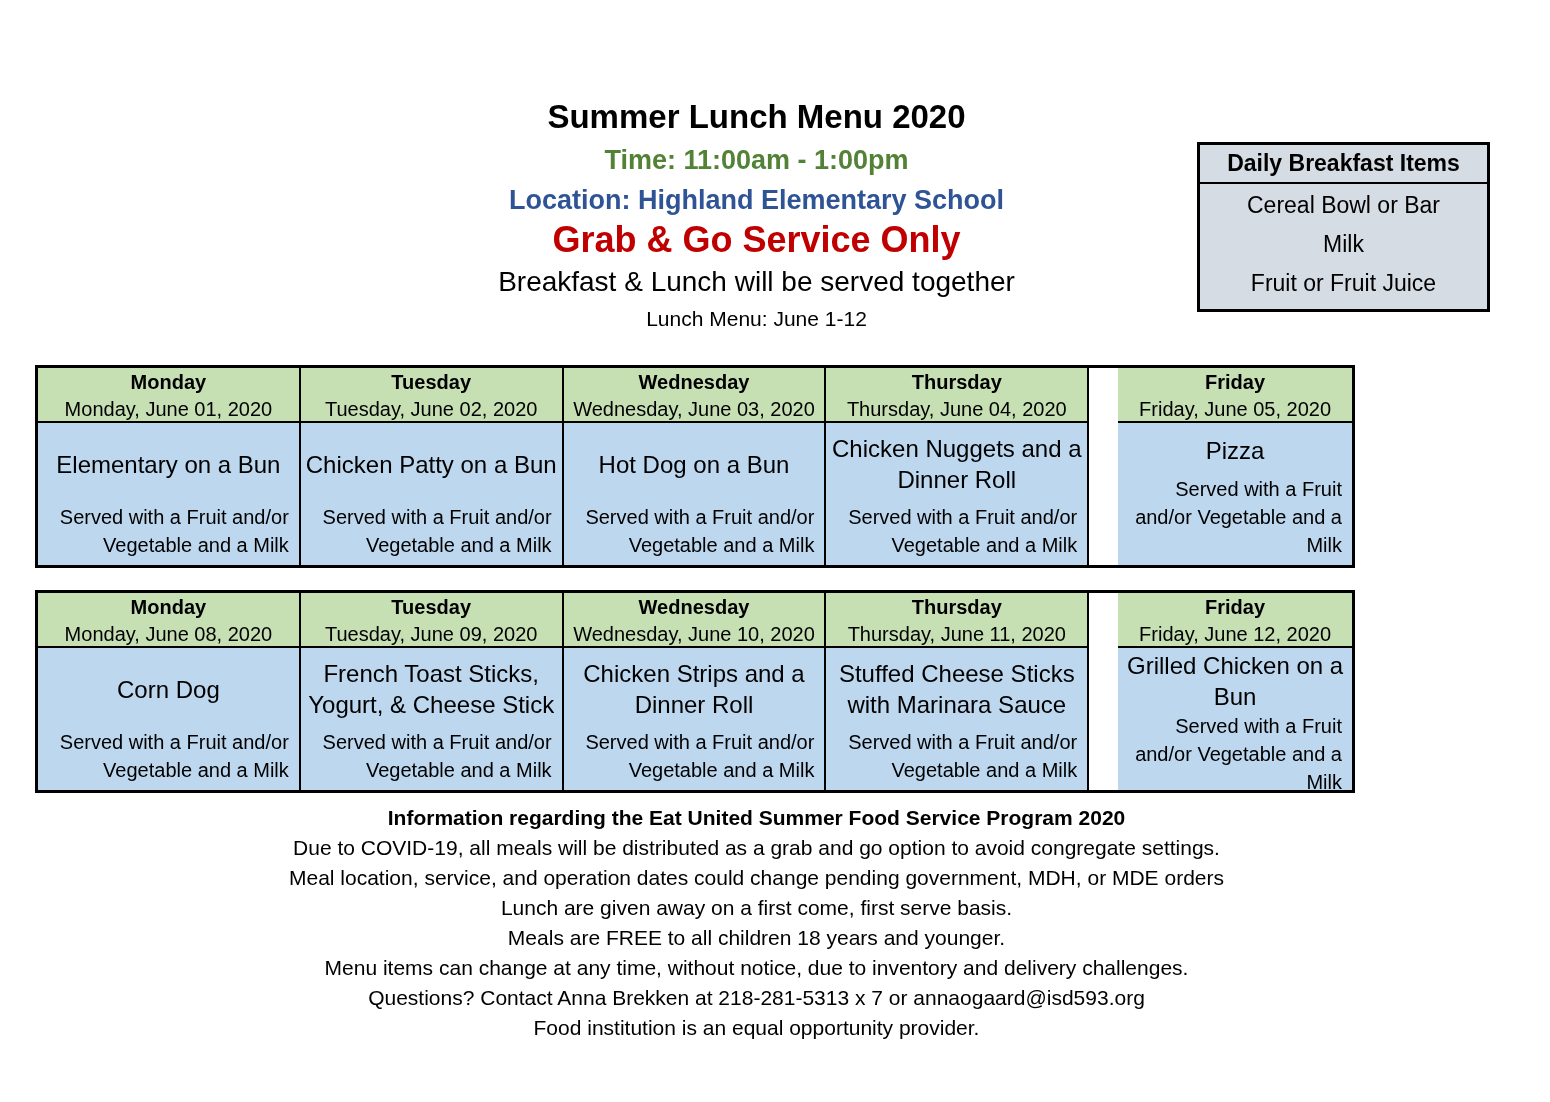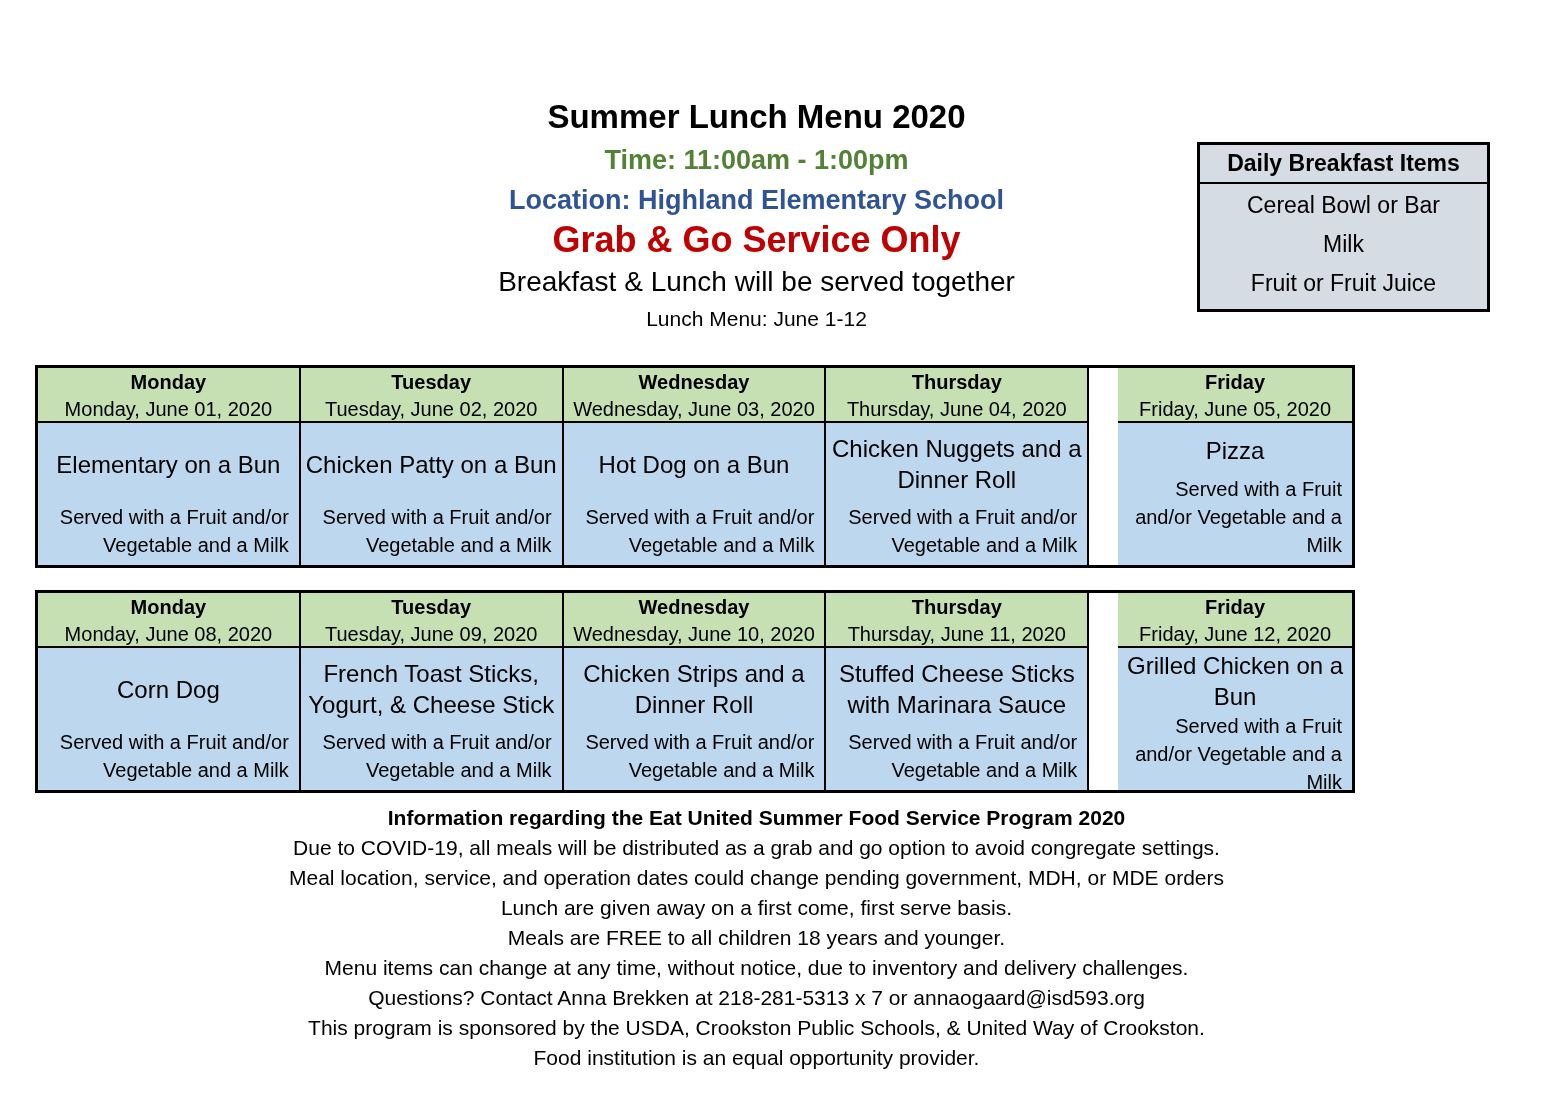--- a/index.html
+++ b/index.html
@@ -159,17 +159,16 @@
   </div>
 
   <div class="footer">
     <div class="footer-line bold">Information regarding the Eat United Summer Food Service Program 2020</div>
     <div class="footer-line">Due to COVID-19, all meals will be distributed as a grab and go option to avoid congregate settings.</div>
     <div class="footer-line">Meal location, service, and operation dates could change pending government, MDH, or MDE orders</div>
     <div class="footer-line">Lunch are given away on a first come, first serve basis.</div>
     <div class="footer-line">Meals are FREE to all children 18 years and younger.</div>
     <div class="footer-line">Menu items can change at any time, without notice, due to inventory and delivery challenges.</div>
     <div class="footer-line">Questions? Contact Anna Brekken at 218-281-5313 x 7 or annaogaard@isd593.org</div>
-    <div class="footer-line">This program is sponsored by the USDA, Crookston Public Schools, &amp; United Way of Crookston.</div>
     <div class="footer-line">Food institution is an equal opportunity provider.</div>
   </div>
 
 </div>
 
 </body></html>

